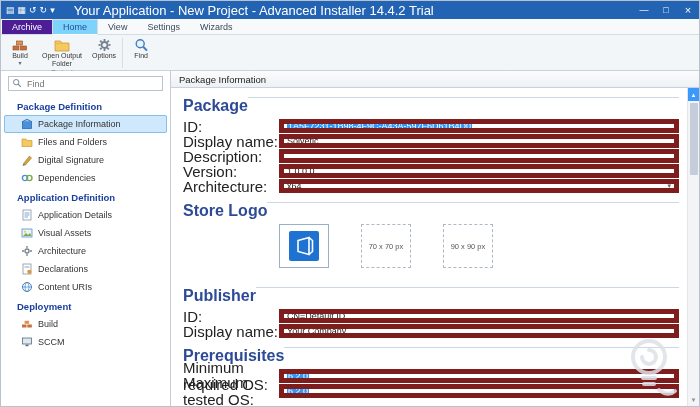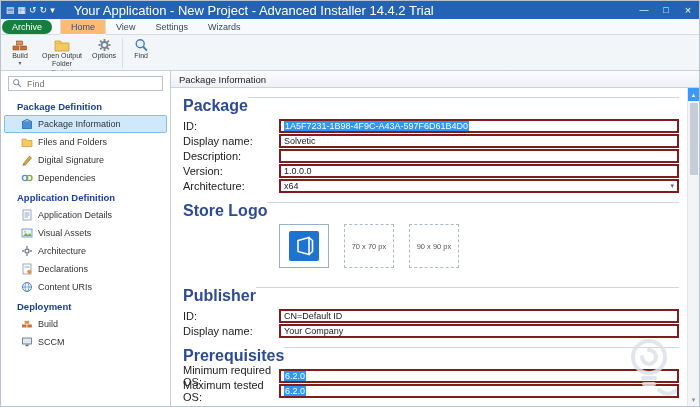--- a/index.html
+++ b/index.html
@@ -14,22 +14,22 @@
   .titlebar { height:18px; background:#2263b4; display:flex; align-items:center; color:#fff; flex:none; }
   .qat { display:flex; align-items:center; gap:3px; padding:0 5px; font-size:9px; }
   .qat span { display:inline-block; line-height:10px; cursor:default; }
   .window-title { font-size:13px; margin-left:14px; white-space:nowrap; overflow:hidden; }
   .winbtns { margin-left:auto; display:flex; }
   .winbtn { width:22px; height:18px; display:flex; align-items:center; justify-content:center; font-size:9px; }
   .winbtn.close { font-size:11px; }
   
   .tabrow { height:16px; background:#f7f9fb; border-bottom:1px solid #d4dce5; display:flex; align-items:flex-end; padding-left:1px; flex:none; }
   .tab { font-size:9px; padding:2px 10px 2px; color:#3a4a5a; }
-  .tab.archive { background:#15803d; color:#fff;border-radius:7px; }
-  .tab.active { background:#fdba74; border:1px solid #d4dce5; border-bottom:1px solid #fff; margin-bottom:-1px; color:#1f4e9b;margin-left:8px; }
+  .tab.archive { background:#4c1d95; color:#fff; }
+  .tab.active { background:#7dd3fc; border:1px solid #d4dce5; border-bottom:1px solid #fff; margin-bottom:-1px; color:#1f4e9b; }
   
   .ribbon { height:36px; background:#f3f6f9; border-bottom:1px solid #c9d2dc; display:flex; padding:1px 4px 0 4px; flex:none; }
   .rgroup { display:flex; flex-direction:column; }
   .rbuttons { display:flex; flex:1; }
   .rbtn { display:flex; flex-direction:column; align-items:center; justify-content:flex-start; padding:1px 3px 0; font-size:7px; color:#333; text-align:center; line-height:1.12; min-width:30px; }
   .rbtn .ricon { height:15px; display:flex; align-items:flex-end; }
   .rbtn .arrow { font-size:6px; color:#5a6676; }
   .rbtn.wide { width:54px; }
   .glabel { font-size:7px; color:#7a8494; text-align:center; height:9px; line-height:9px; }
   .rsep { width:1px; background:#d8dee6; margin:2px 3px; }
@@ -47,26 +47,26 @@
   .content-header { height:17px; background:linear-gradient(#fbfcfd,#edf1f5); border-bottom:1px solid #c8d2dd; display:flex; align-items:center; padding:0 8px; font-size:9.5px; color:#222; }
   .scrollarea { position:absolute; top:17px; bottom:0; left:0; right:12px; padding:0 8px 0 12px; overflow:hidden; }
   .scrollbar { position:absolute; top:17px; right:0; bottom:0; width:12px; background:#f3f4f6; border-left:1px solid #e3e6ea; display:flex; flex-direction:column; align-items:center; }
   .sb-up { width:12px; height:13px; background:#3b99fd; color:#fff; font-size:6px; display:flex; align-items:center; justify-content:center; }
   .sb-thumb { width:8px; height:72px; background:#c4cdd9; margin-top:2px; border-radius:1px; }
   .sb-down { margin-top:auto; width:12px; height:13px; color:#8a93a2; font-size:6px; display:flex; align-items:center; justify-content:center; }
   .sec-title { display:flex; align-items:flex-start; margin:9px 0 4px; font-size:16px; font-weight:bold; color:#2c4a96; }
   .sec-title .hr { flex:1; height:1px; background:#ccd6e4; }
   .sec-title.pub-gap { margin-top:19px; }
   .frow { display:flex; align-items:center; height:14px; margin:1px 0; }
-  .frow .lbl { width:96px; flex:none; font-size:11px; color:#222; }
-  .fld { flex:1; height:14px; border:2px solid #7f1d1d; background:#fff; display:flex; align-items:center; padding:0 3px; font-size:9px; color:#222; overflow:hidden; }
+  .frow .lbl { width:96px; flex:none; font-size:15px; color:#222; }
+  .fld { flex:1; height:14px; border:5px solid #7f1d1d; background:#fff; display:flex; align-items:center; padding:0 3px; font-size:9px; color:#222; overflow:hidden; }
   .sel { background:#2f96fb; color:#fff; padding:0 1px; white-space:nowrap; }
   .combo-arrow { margin-left:auto; color:#5a6676; font-size:7px; padding-left:4px; flex:none; }
   .browse { margin-left:auto; width:13px; height:12px; flex:none; border:1px solid #aab4c0; background:#eef1f4; font-size:8px; line-height:8px; display:flex; align-items:center; justify-content:center; color:#444; }
-  .logo-row { display:flex; gap:15px; margin:2px 0 2px 96px; height:44px; }
+  .logo-row { display:flex; gap:32px; margin:2px 0 2px 96px; height:44px; }
   .logo-box { width:50px; height:44px; border:1px dashed #aeb9c6; display:flex; align-items:center; justify-content:center; font-size:7.5px; color:#555; text-align:center; background:#fff; }
   .logo-box.filled { border-style:solid; border-color:#9ab0c8; }
   .watermark { position:absolute; right:18px; bottom:0; opacity:.85; pointer-events:none; }
 </style>
 </head>
 <body>
 
 <div class="titlebar">
   <div class="qat">
     <span>▤</span>

